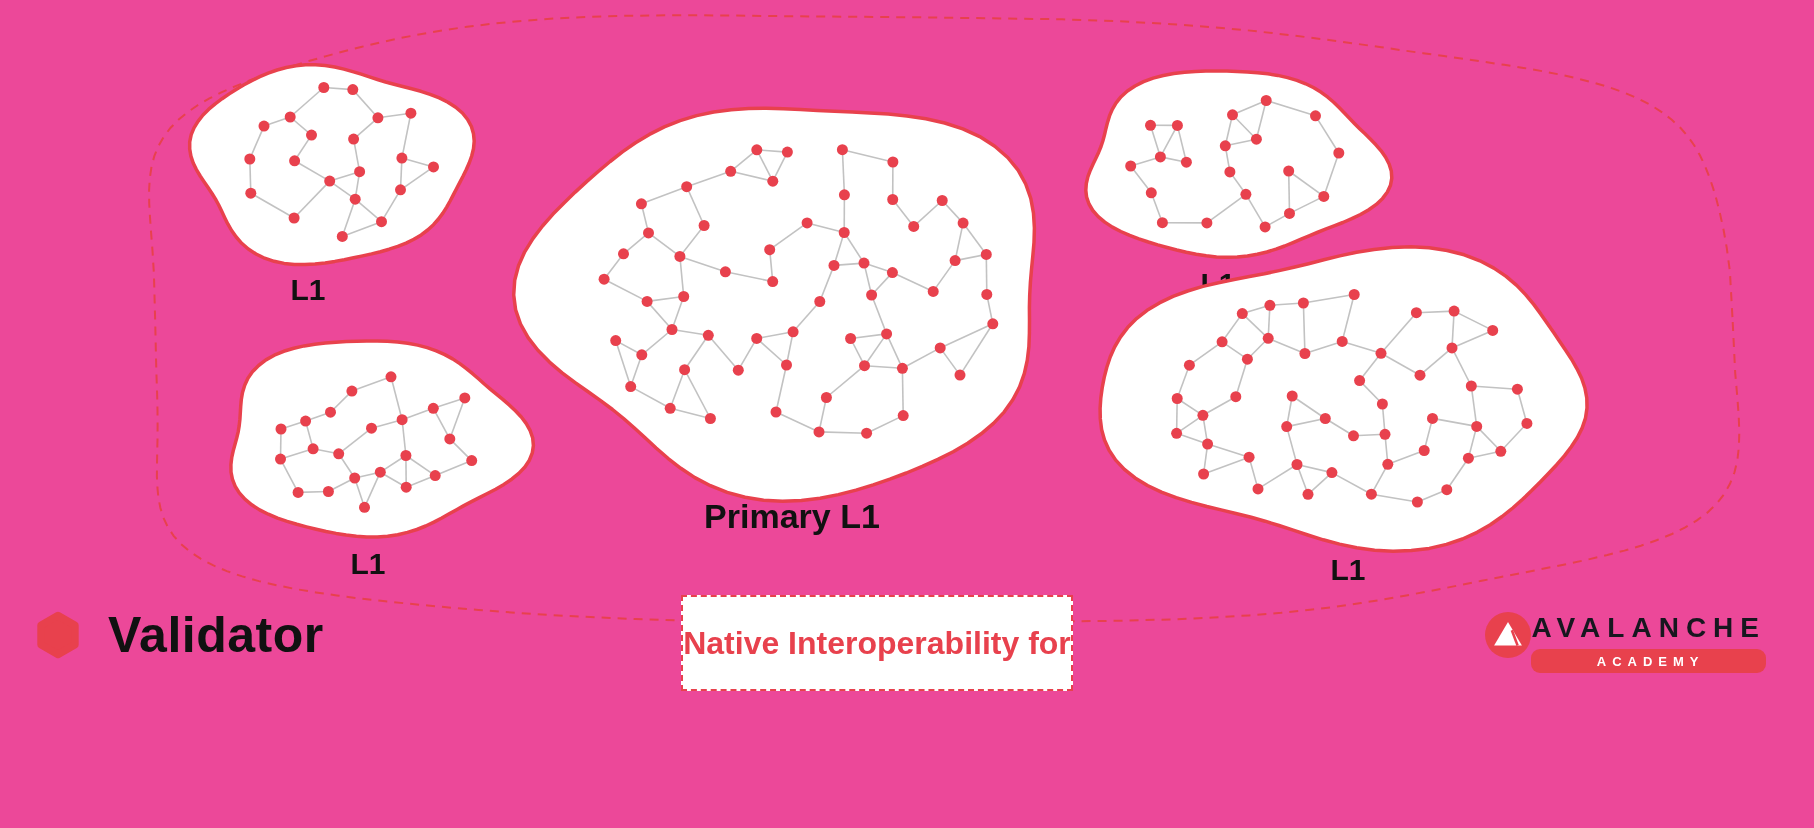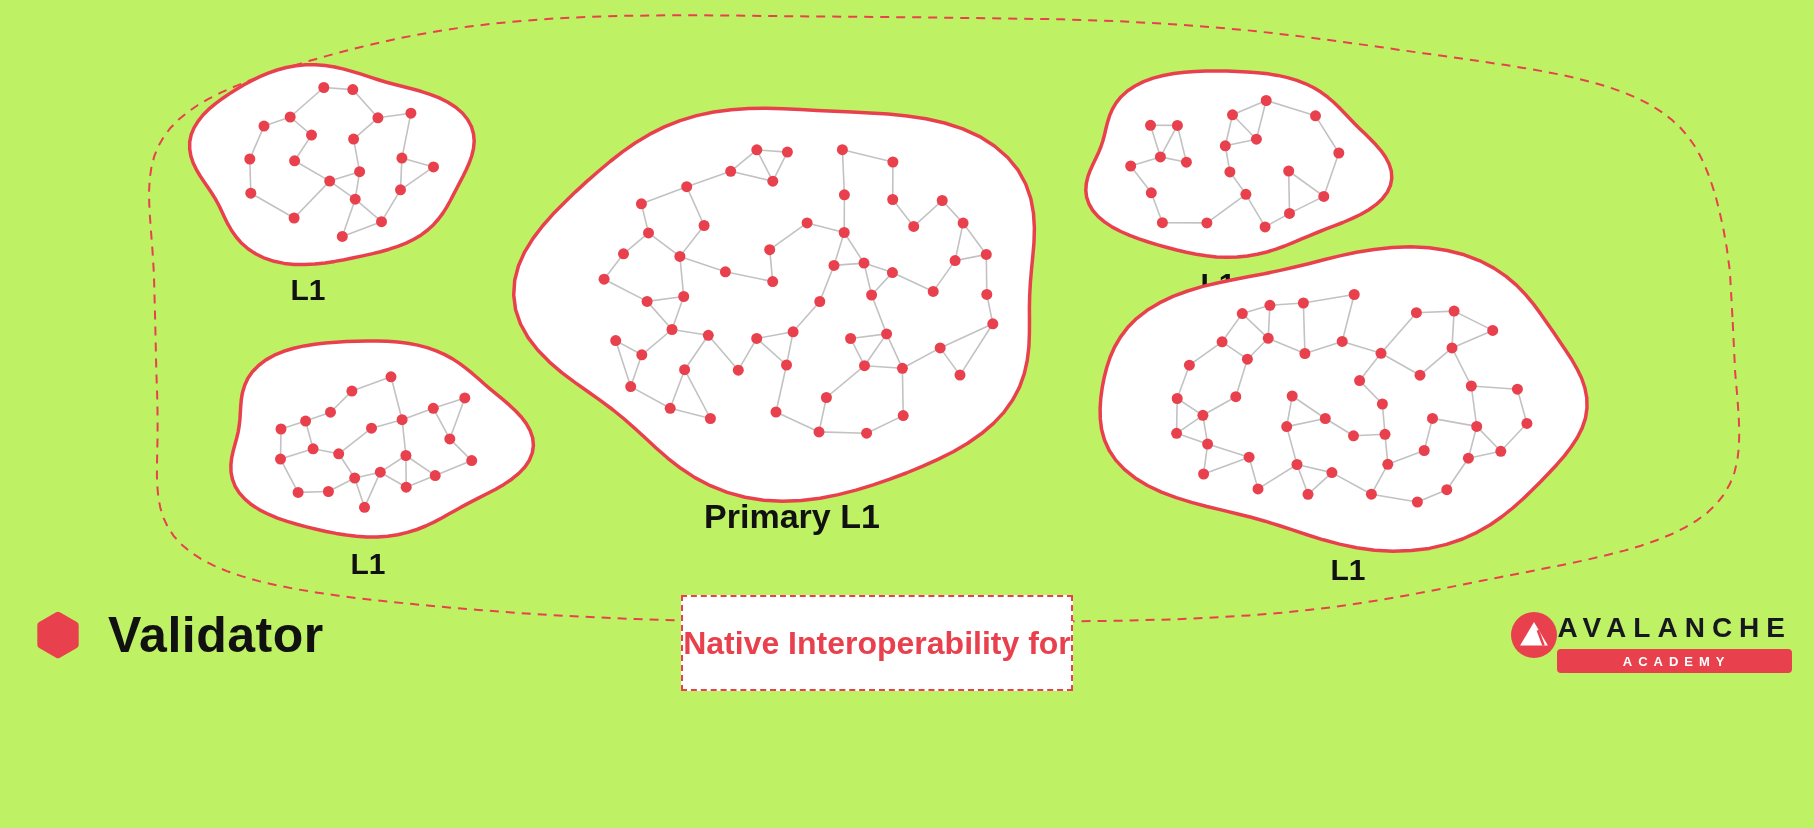--- a/index.html
+++ b/index.html
@@ -1,41 +1,41 @@
 <!DOCTYPE html>
 <html style="--accent: #e8414d;"><head>
 <meta charset="utf-8">
 <style>
   :root{ --accent:#e8414d; --ink:#111111; }
   *{ box-sizing:border-box; }
   html,body{ margin:0; padding:0; background:#ffffff; }
   .stage{
-    position:relative; width:1814px; height:828px; background:#bef264;
+    position:relative; width:1814px; height:828px; background:#ec4899;
     overflow:hidden; font-family:"Liberation Sans", sans-serif;
   }
   svg.diagram{ position:absolute; left:0; top:0; }
   .cluster-label{ font-family:"Liberation Sans", sans-serif; font-weight:700; fill:#111111; }
 
   .legend{ position:absolute; left:32px; top:606px; display:flex; align-items:center; gap:24px; }
   .legend-label{ font-size:50px; font-weight:700; color:var(--ink); letter-spacing:0.5px; }
 
   .interop-box{
     position:absolute; left:681px; top:595px; width:392px; height:96px;
     background:#ffffff; border:2px dashed var(--accent);
     display:flex; flex-direction:column; align-items:center; justify-content:center; text-align:center;
   }
   .interop-line{ color:var(--accent); font-size:32px; font-weight:700; line-height:1.45; }
 
-  .branding{ position:absolute; right:22px; top:612px; display:flex; align-items:flex-start; }
+  .branding{ position:absolute; right:48px; top:612px; display:flex; align-items:flex-start; }
   .brand-text{ display:flex; flex-direction:column; align-items:stretch; }
   .wordmark{ color:#17171f; font-size:28px; font-weight:700; letter-spacing:7px; line-height:1.15; white-space:nowrap; }
   .badge{
     margin-top:5px; align-self:stretch; text-align:center;
     background:var(--accent); color:#ffffff; font-size:13px; font-weight:700;
-    letter-spacing:6px; padding:5px 10px 4px 14px; border-radius:4px;
+    letter-spacing:6px; padding:5px 10px 4px 14px; border-radius:9px;
   }
 </style>
 </head>
 <body>
 
 <div class="stage">
 
   <svg id="diagram-svg" class="diagram" width="1814" height="828" viewBox="0 0 1814 828">
       <path d="M1732.7,322.0L1735.2,372.9L1737.3,396.8L1738.7,415.7L1739.3,432.1L1738.9,446.7L1737.4,460.1L1734.5,472.3L1730.1,483.6L1724.2,494.0L1716.7,503.6L1707.6,512.4L1696.9,520.4L1684.8,527.7L1671.3,534.3L1656.6,540.3L1640.9,545.7L1624.4,550.6L1607.3,555.0L1589.7,559.1L1571.9,563.0L1553.9,566.6L1535.9,570.2L1517.9,573.7L1499.8,577.2L1481.6,580.8L1463.2,584.5L1444.5,588.2L1425.1,591.9L1404.9,595.7L1383.7,599.4L1361.0,603.1L1336.7,606.6L1310.2,609.8L1281.2,612.8L1249.1,615.4L1213.1,617.6L1171.9,619.4L1123.1,620.7L1060.6,621.5L925.0,621.8L789.3,621.7L726.6,621.2L677.4,620.3L635.6,619.0L598.6,617.5L565.1,615.8L534.3,614.0L505.5,612.0L478.4,609.9L452.6,607.8L427.8,605.5L403.9,603.2L380.9,600.8L358.5,598.3L336.8,595.5L316.0,592.4L295.9,589.1L276.9,585.3L258.9,581.1L242.2,576.4L226.8,571.1L212.9,565.2L200.6,558.7L190.0,551.7L181.0,544.0L173.6,535.8L167.8,527.0L163.5,517.8L160.4,508.0L158.4,497.9L157.4,487.2L156.9,476.2L157.0,464.6L157.2,452.5L157.5,439.6L157.6,425.7L157.5,410.4L157.1,392.7L156.3,370.3L155.2,322.0L153.9,273.6L152.5,250.9L151.1,232.9L150.0,217.2L149.2,203.1L149.1,190.1L149.8,178.1L151.5,166.7L154.3,156.1L158.4,146.1L163.7,136.8L170.4,128.0L178.4,119.8L187.6,112.2L198.0,105.0L209.4,98.4L221.8,92.2L235.0,86.3L248.9,80.8L263.3,75.5L278.3,70.5L293.8,65.6L309.7,60.8L326.2,56.1L343.2,51.5L361.0,47.0L379.6,42.6L399.3,38.3L420.3,34.2L442.8,30.3L467.0,26.8L493.3,23.6L522.0,20.9L553.4,18.6L588.1,16.9L626.7,15.8L670.4,15.3L721.7,15.4L786.6,16.2L925.0,17.4L1062.0,19.3L1124.3,21.5L1172.2,24.2L1212.3,27.2L1247.1,30.3L1278.1,33.7L1306.3,37.1L1332.3,40.5L1356.6,43.8L1379.6,47.0L1401.7,50.2L1423.1,53.2L1443.9,56.1L1464.3,59.0L1484.4,61.9L1504.2,64.8L1523.5,67.9L1542.4,71.2L1560.7,74.7L1578.2,78.7L1595.0,83.0L1610.7,87.8L1625.4,93.1L1638.9,98.9L1651.1,105.3L1662.1,112.3L1671.8,119.8L1680.4,127.8L1687.8,136.4L1694.3,145.5L1699.9,155.2L1704.8,165.5L1709.1,176.4L1713.1,188.1L1716.8,200.7L1720.2,214.5L1723.6,230.0L1726.8,248.2L1729.9,271.5L1732.7,322.0Z" fill="none" stroke="#e8414d" stroke-width="2" stroke-dasharray="9 7"></path>
       <g>

